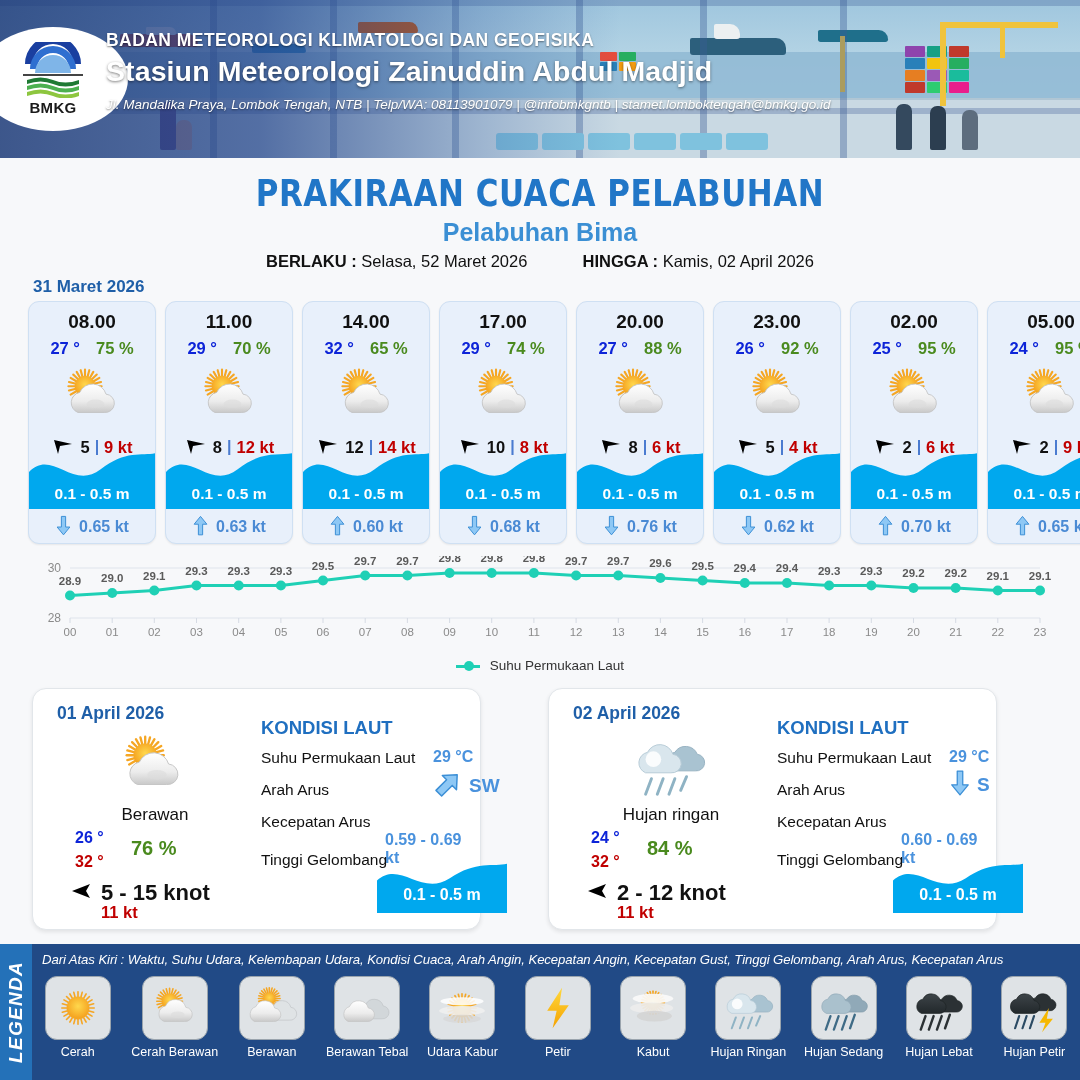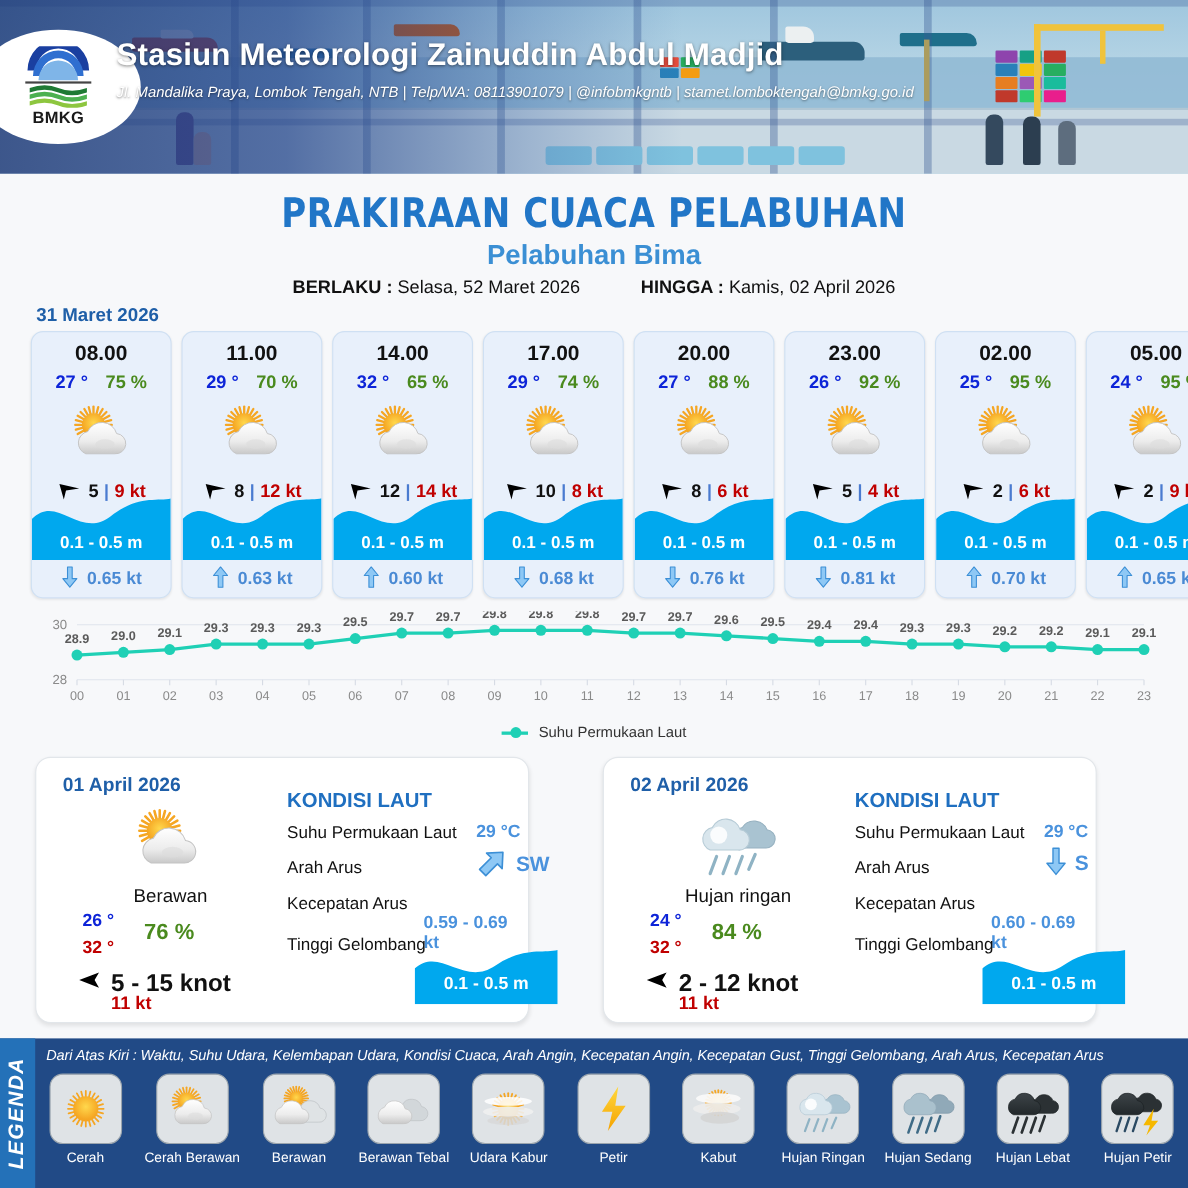--- a/index.html
+++ b/index.html
@@ -189,20 +189,21 @@
         <rect x="6" y="32" width="60" height="2" fill="#444"></rect>
         <path d="M10 38 Q24 33 36 38 Q48 43 62 38 L62 42 Q48 47 36 42 Q24 37 10 42 Z" fill="#1f7a34"></path>
         <path d="M10 44 Q24 39 36 44 Q48 49 62 44 L62 48 Q48 53 36 48 Q24 43 10 48 Z" fill="#4cb050"></path>
         <path d="M10 50 Q24 45 36 50 Q48 55 62 50 L62 54 Q48 59 36 54 Q24 49 10 54 Z" fill="#8dc63f"></path>
       </svg>
     </div>
     <div class="logo-text">BMKG</div>
   </div>
 
   <div class="hdr-text">
+    <div class="hdr-l1">BADAN METEOROLOGI KLIMATOLOGI DAN GEOFISIKA</div>
     <div class="hdr-l2">Stasiun Meteorologi Zainuddin Abdul Madjid</div>
     <div class="hdr-l3">Jl. Mandalika Praya, Lombok Tengah, NTB | Telp/WA: 08113901079 | @infobmkgntb | stamet.lomboktengah@bmkg.go.id</div>
   </div>
 </div>
 
 <div class="title-main">PRAKIRAAN CUACA PELABUHAN</div>
 <div class="title-sub">Pelabuhan Bima</div>
 <div class="valid-row">
   <b>BERLAKU :</b>
   <span>Selasa, 52 Maret 2026</span>
@@ -666,21 +667,21 @@
     <div class="wave-wrap">
       <svg viewBox="0 0 128 64" width="128" height="64" preserveAspectRatio="none">
     <path d="M0 26.88 C 23.04 3.2, 43.52 46.08, 71.68 24.32 C 97.28 3.84, 115.2 11.52, 128 7.68 L 128 64 L 0 64 Z" fill="#00a8ee"></path>
         </svg>
       <div class="wave-txt">0.1 - 0.5 m</div>
     </div>
     <div class="c-cur">
       <span><svg viewBox="0 0 24 30" width="17" height="21.25" style="transform:rotate(0deg)">
     <path d="M9 2 L15 2 L15 17 L21 17 L12 28 L3 17 L9 17 Z" fill="#8ec8f5" stroke="#3c8fd6" stroke-width="1.4" stroke-linejoin="round"></path>
           </svg></span>
-      <span class="cur-txt">0.81 kt</span>
+      <span class="cur-txt">0.62 kt</span>
     </div>
     </div>
     <div class="card">
     <div class="c-time">02.00</div>
     <div class="c-vals">
       <span class="c-temp">25 °</span>
       <span class="c-hum">95 %</span>
     </div>
     <div class="c-icon">
         <svg viewBox="0 0 80 80" width="70" height="70">

